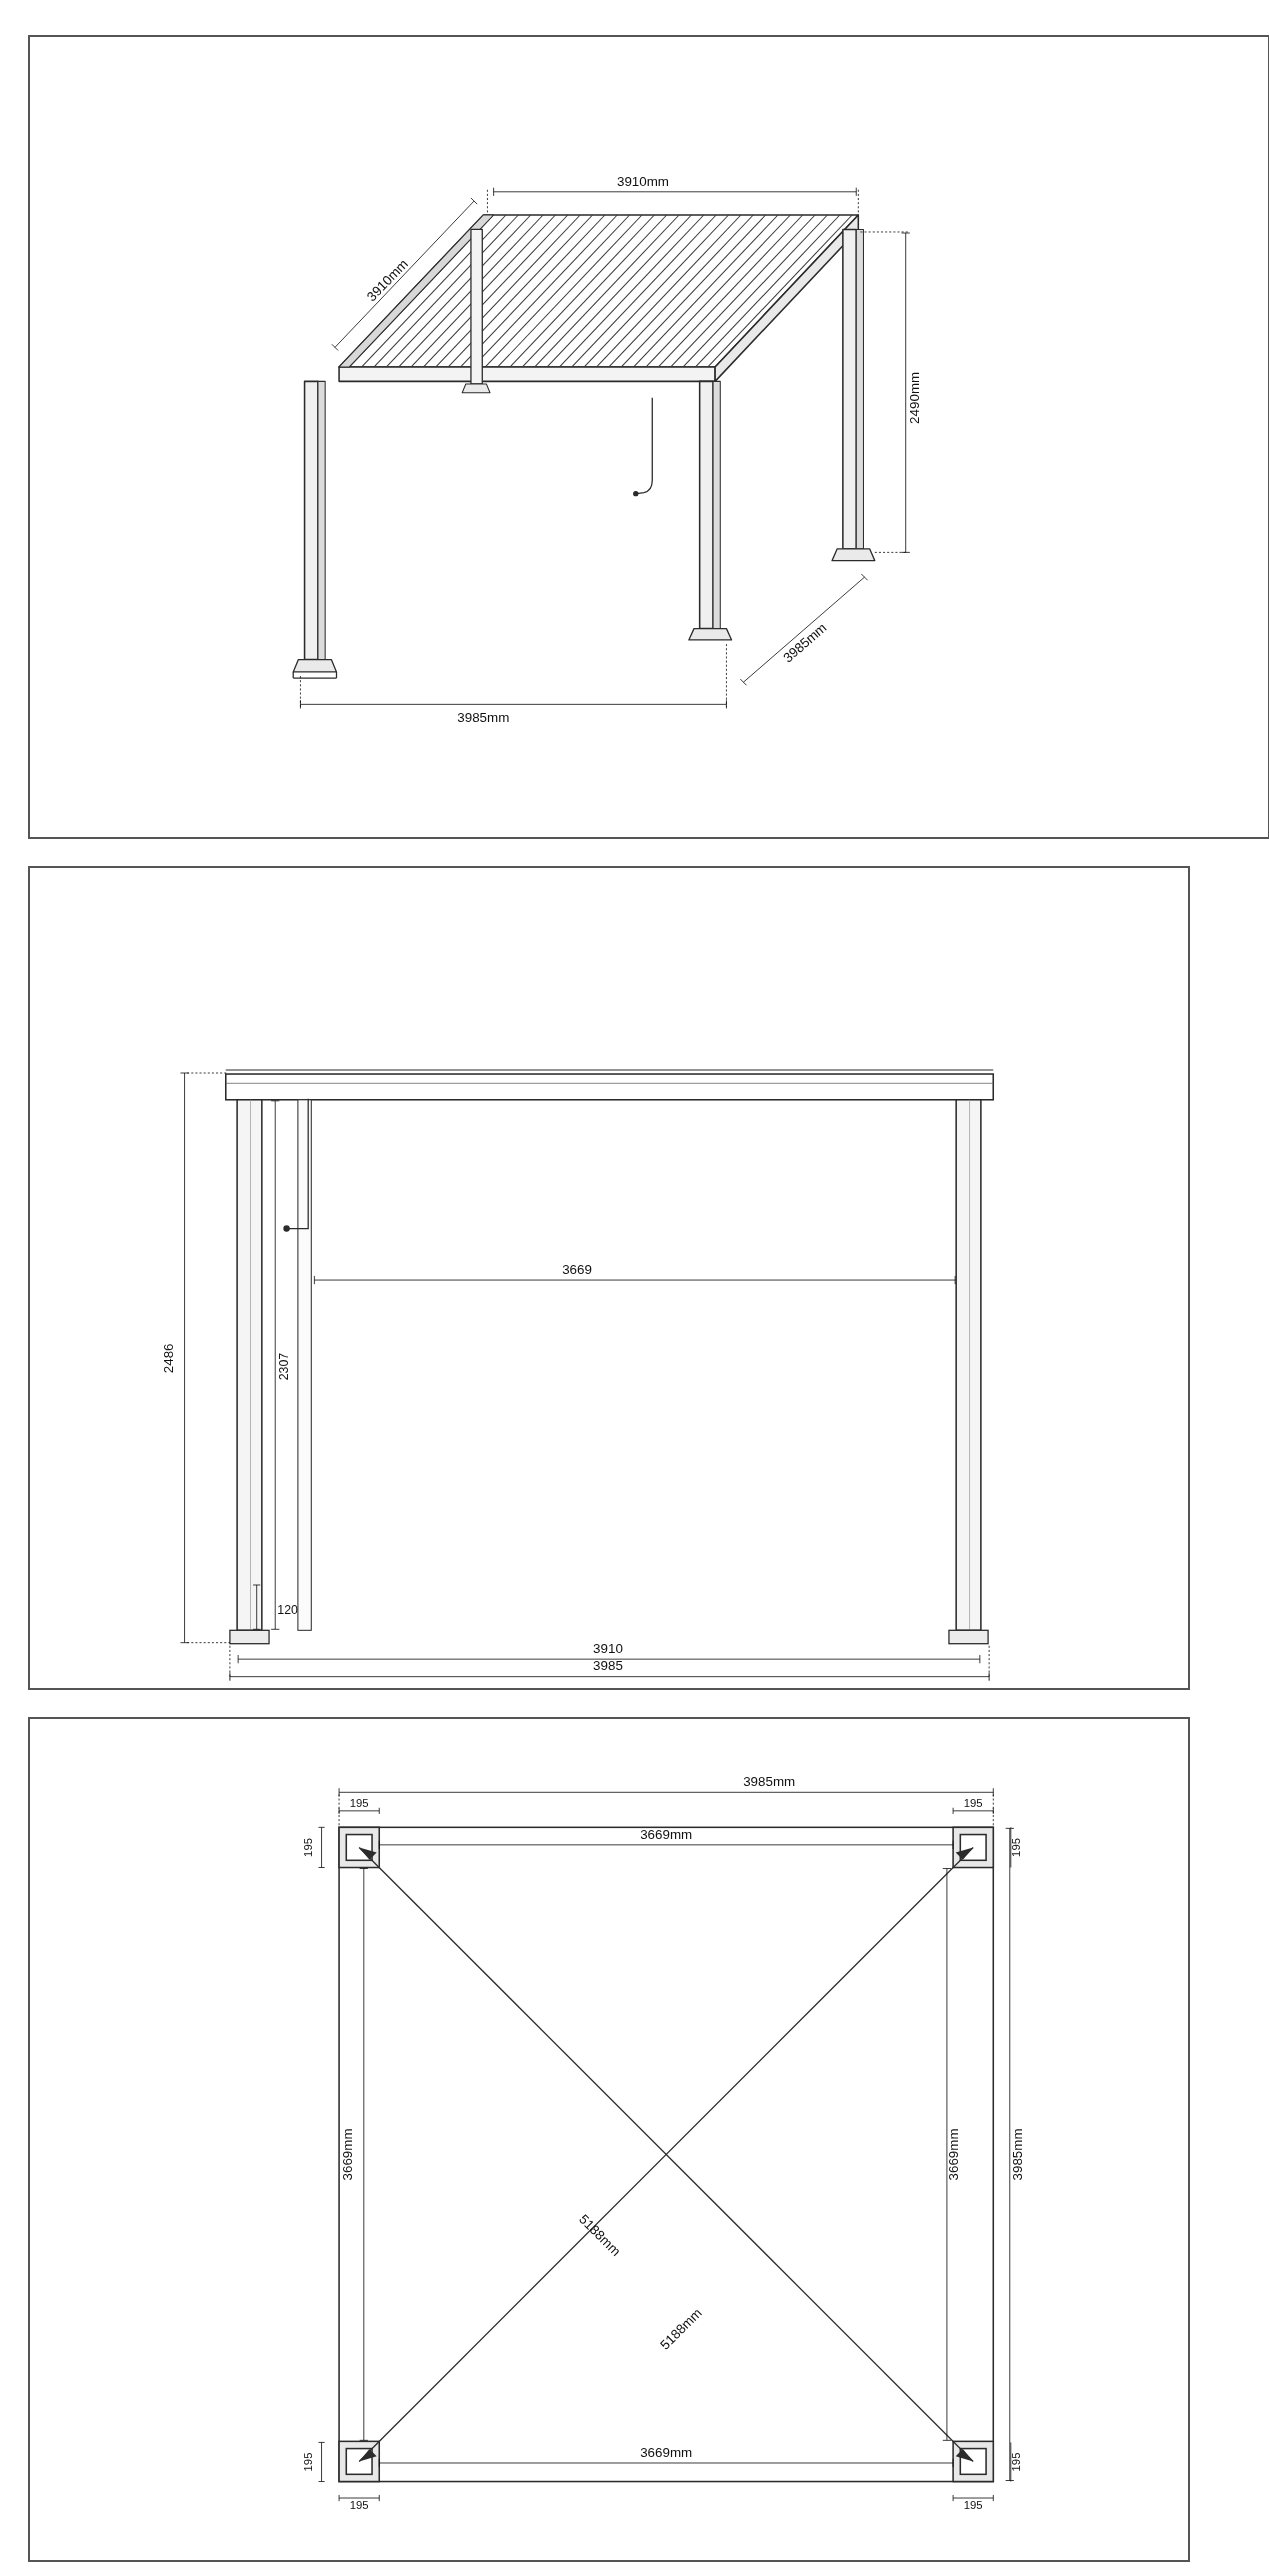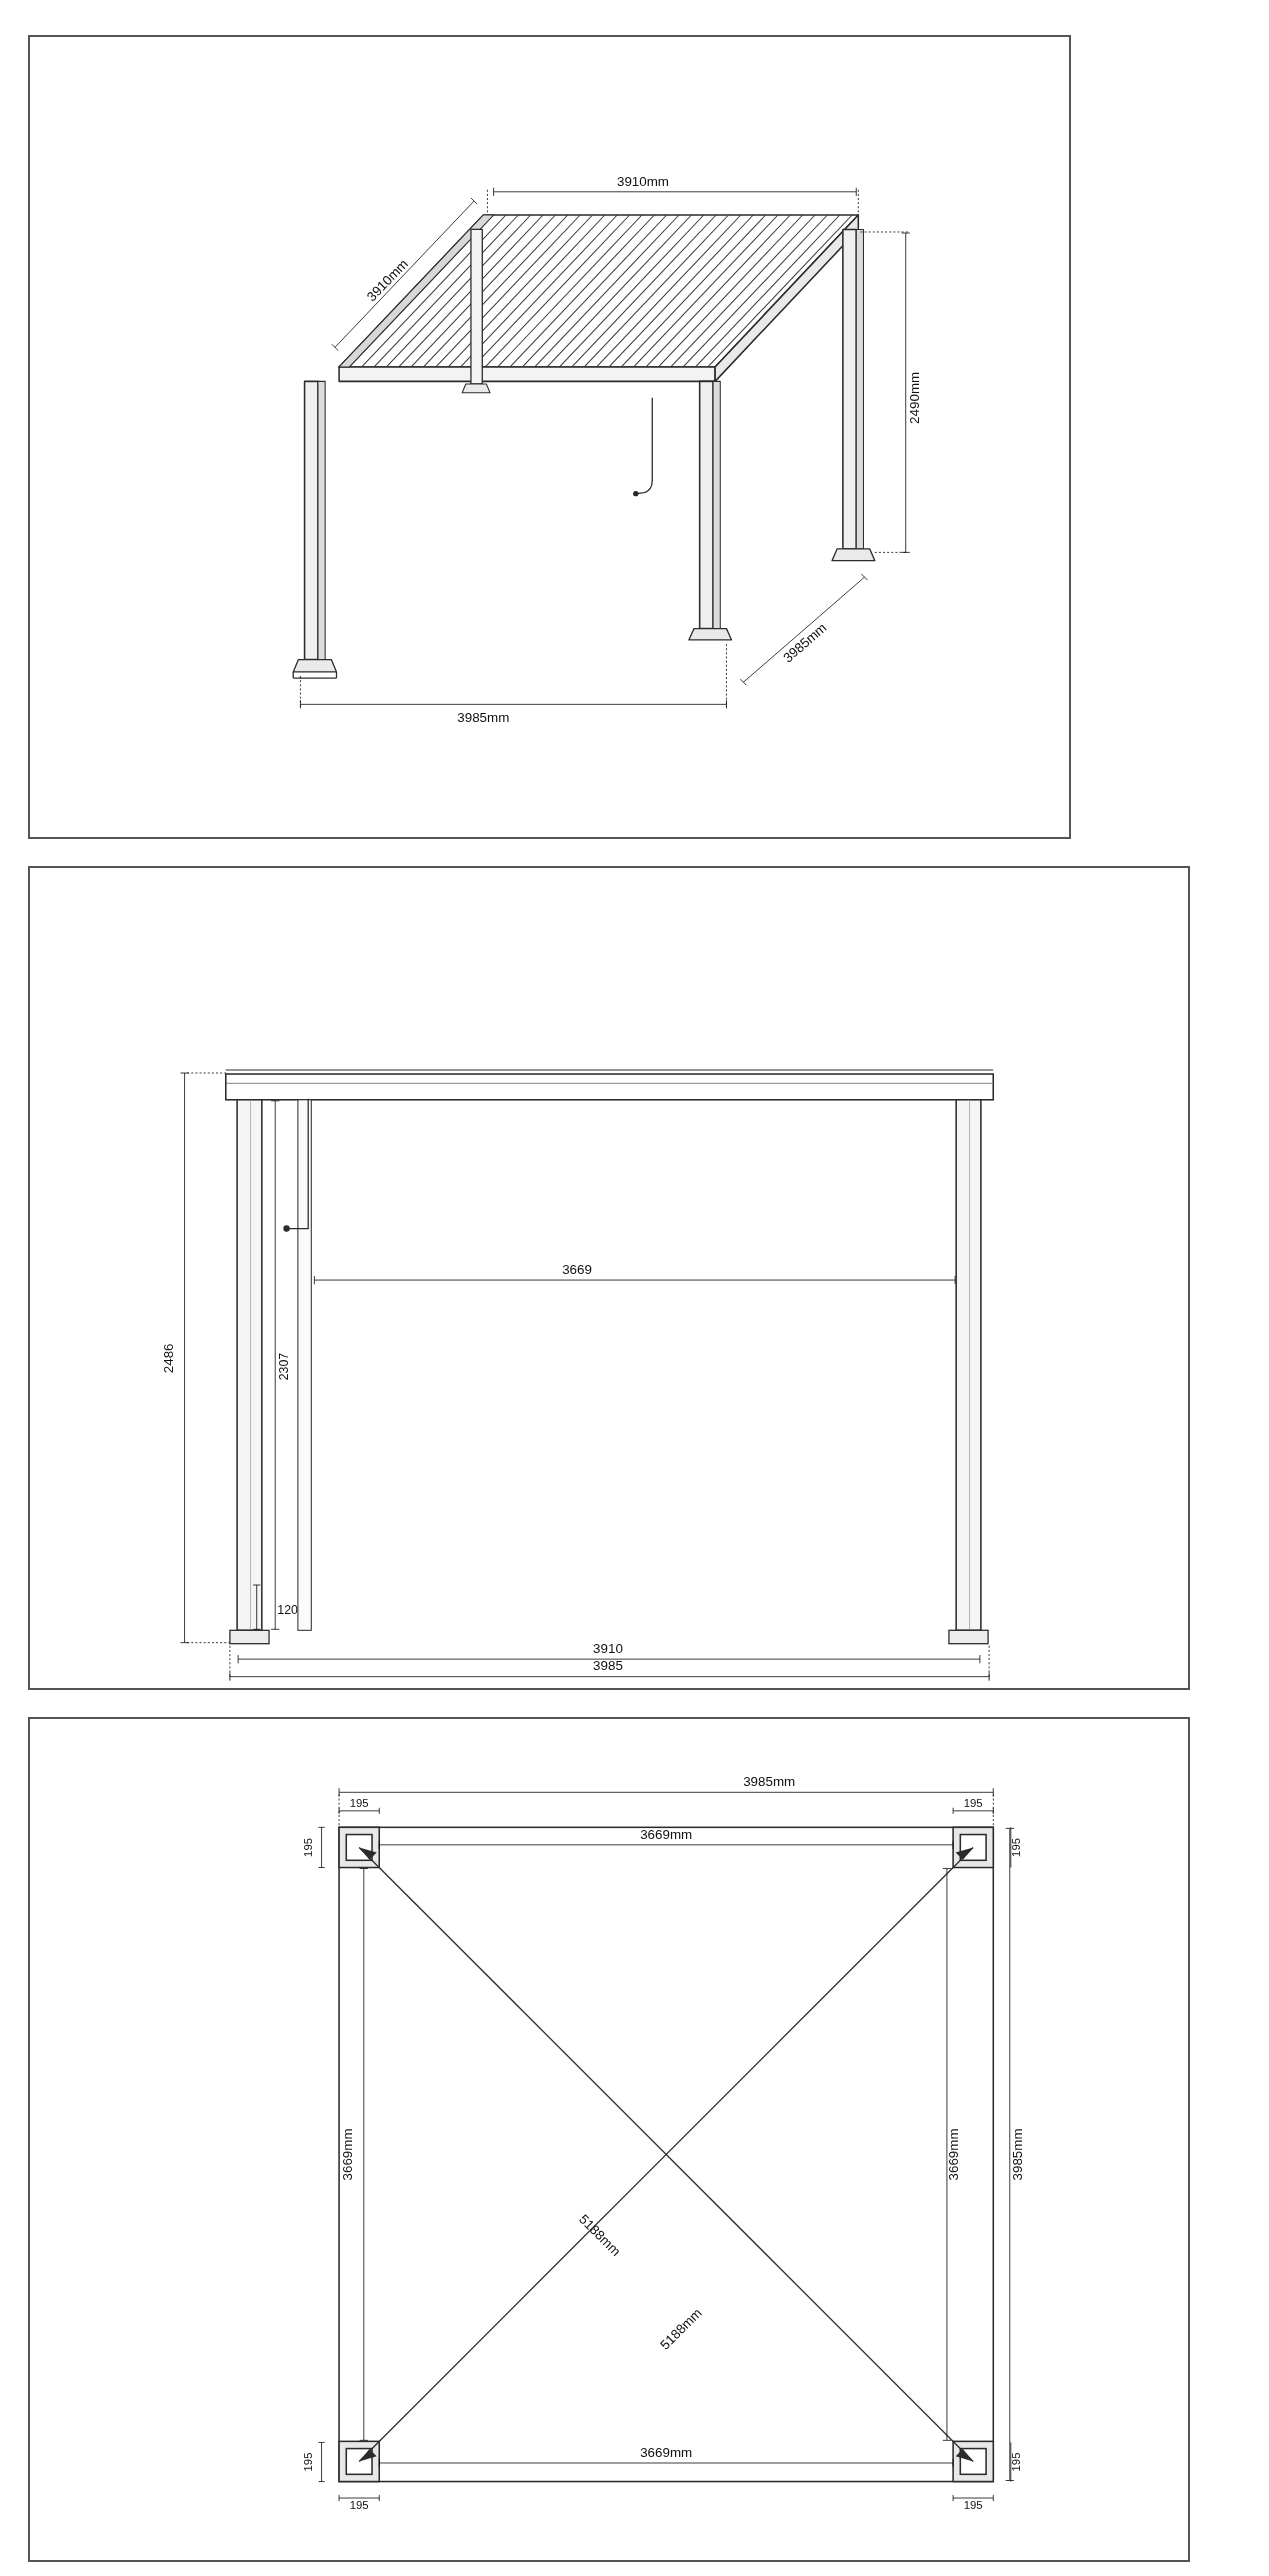--- a/index.html
+++ b/index.html
@@ -18,21 +18,21 @@
   }
   .panel{
     position:relative;
     box-sizing:border-box;
     border:2.1px solid #555;
     background:#fff;
     margin:0 auto;
   }
   .panel-gap{height:27px;width:100%;}
   .top-gap{height:35px;width:100%;}
-  .p1{width:1043px;height:804px;margin-left:28px;}
+  .p1{width:1242px;height:804px;margin-left:28px;}
   .p2{width:1162px;height:824px;margin-left:28px;}
   .p3{width:1162px;height:845px;margin-left:28px;}
   svg{display:block;}
   .lbl{font-family:"Liberation Sans", sans-serif;fill:#111;}
 </style>
 </head>
 <body>
 
 <div class="sheet">
 

